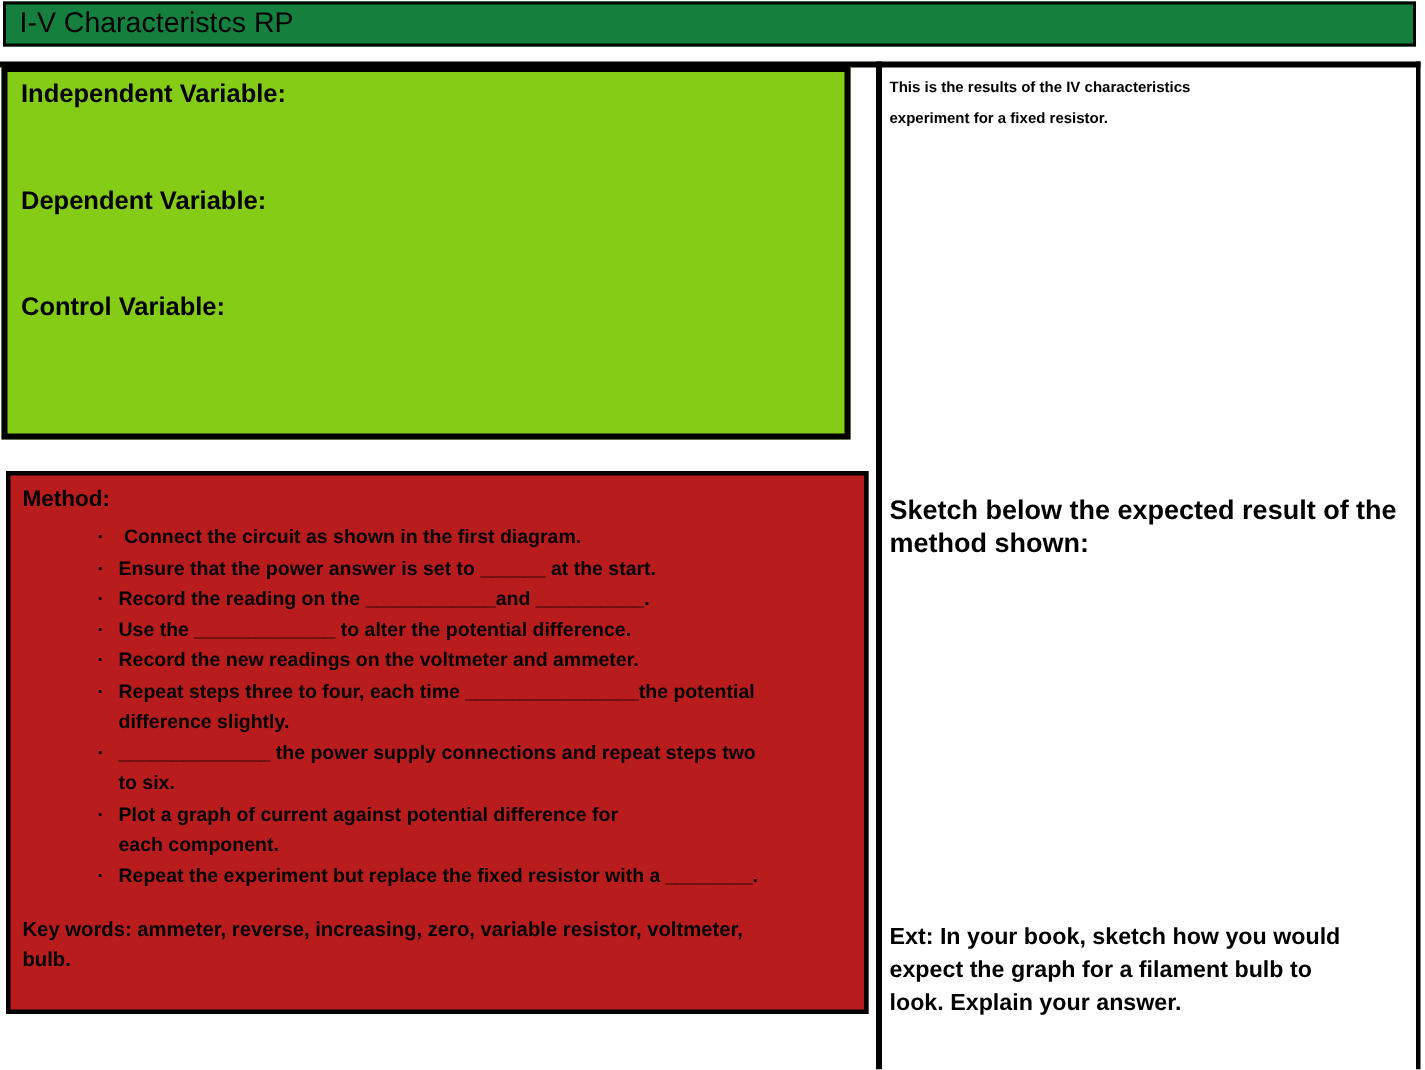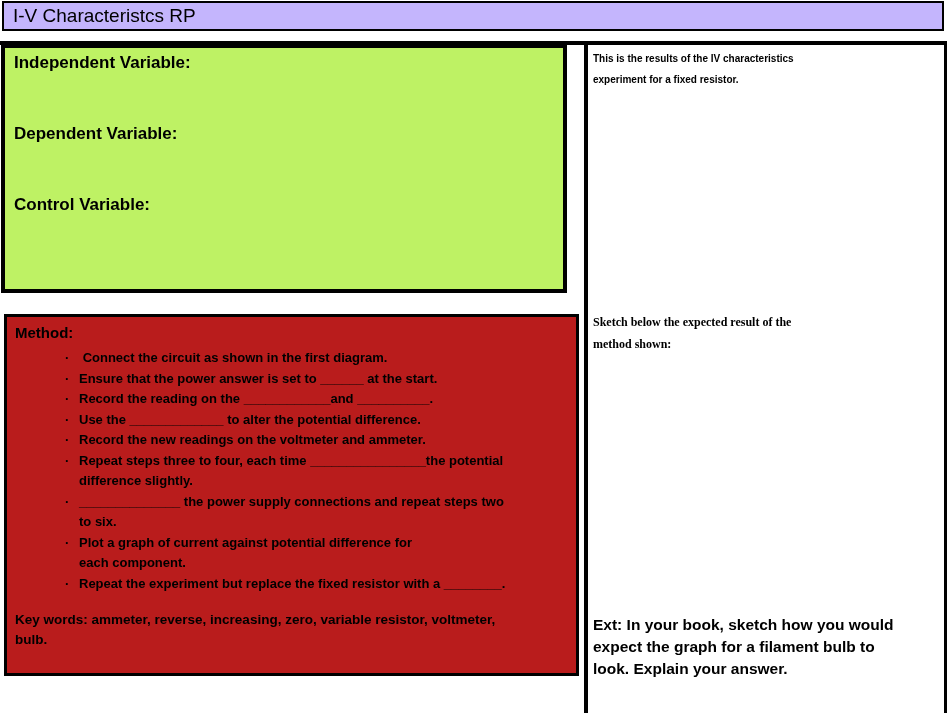--- a/index.html
+++ b/index.html
@@ -12,21 +12,21 @@
     font-family: "Liberation Sans", sans-serif;
     color: #000000;
   }
 
   
   .title-bar {
     position: absolute;
     left: 2px; top: 1px;
     width: 942px; height: 30px;
     border: 2px solid #000;
-    background: #c4b5fd;
+    background: #15803d;
     display: flex;
     align-items: center;
     padding-left: 9px;
     font-size: 19px;
     font-weight: 400;
   }
 
   
   .content-frame {
     position: absolute;
@@ -43,21 +43,21 @@
     width: 4px; height: 672px;
     background: #000;
   }
 
   
   .variables-box {
     position: absolute;
     left: 1px; top: 44px;
     width: 566px; height: 249px;
     border: 4px solid #000;
-    background: #bef264;
+    background: #84cc16;
     padding: 4px 9px;
   }
   .variables-box .var-label {
     font-weight: bold;
     font-size: 17px;
     line-height: 22px;
   }
   .variables-box .var-label + .var-label { margin-top: 49px; }
 
   
@@ -109,25 +109,24 @@
     font-weight: bold;
     white-space: pre-wrap;
   }
   .results-note {
     top: 48px;
     width: 348px;
     font-size: 10px;
     line-height: 21px;
   }
   .sketch-prompt {
-    top: 312px;
+    top: 330px;
     width: 340px;
-    font-size: 12px;
+    font-size: 18px;
     line-height: 21.5px;
-    font-family: Liberation Serif, serif;
   }
   .ext-prompt {
     top: 614px;
     width: 348px;
     font-size: 15.5px;
     line-height: 22px;
   }
 </style>
 </head>
 <body>

